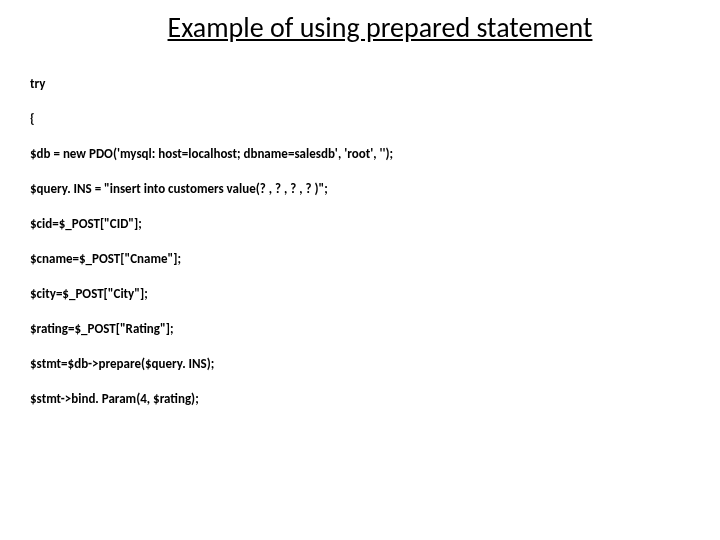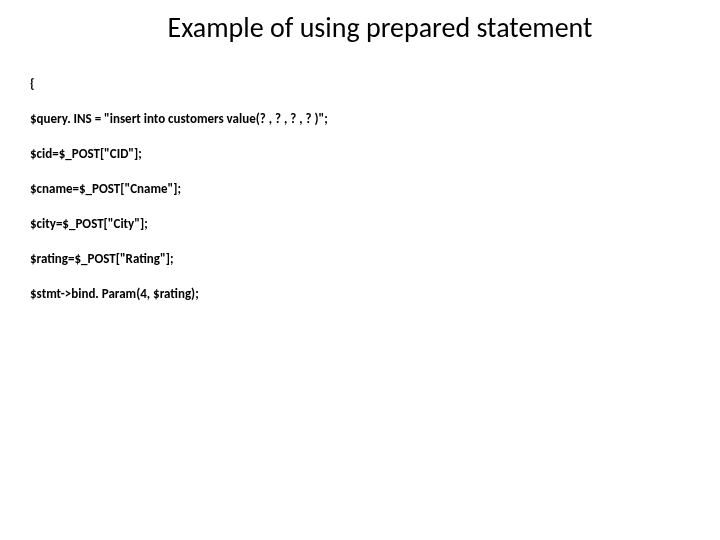--- a/index.html
+++ b/index.html
@@ -14,45 +14,49 @@
       font-family: Calibri, Arial, sans-serif;
       padding: 10px 30px;
     }
     .title {
       font-size: 28px;
       font-weight: 400;
       color: #000;
       text-align: center;
       margin-bottom: 12px;
       margin-left: 40px;
+      text-decoration: underline;
     }
     .code-block {
       font-family: Calibri, Arial, sans-serif;
       font-size: 13px;
       line-height: 1.35;
       color: #000;
       font-weight: 600;
       white-space: pre;
     }
     .code-block .line {
       display: block;
     }
   </style>
 </head>
 <body>
 
 <h1 class="title">Example of using prepared statement</h1>
 
 <div class="code-block">
+<span class="line">try</span>
 <span class="line">{</span>
+<span class="line">$db = new PDO('mysql: host=localhost; dbname=salesdb', 'root', '');</span>
 <span class="line">$query. INS = "insert into customers value(? , ? , ? , ? )";</span>
 <span class="line">$cid=$_POST["CID"];</span>
 <span class="line">$cname=$_POST["Cname"];</span>
 <span class="line">$city=$_POST["City"];</span>
 <span class="line">$rating=$_POST["Rating"];</span>
+<span class="line">$stmt=$db-&gt;prepare($query. INS);</span>
 <span class="line">$stmt-&gt;bind. Param(4, $rating);</span>
 
 
 
 
 
 
 
 
 

